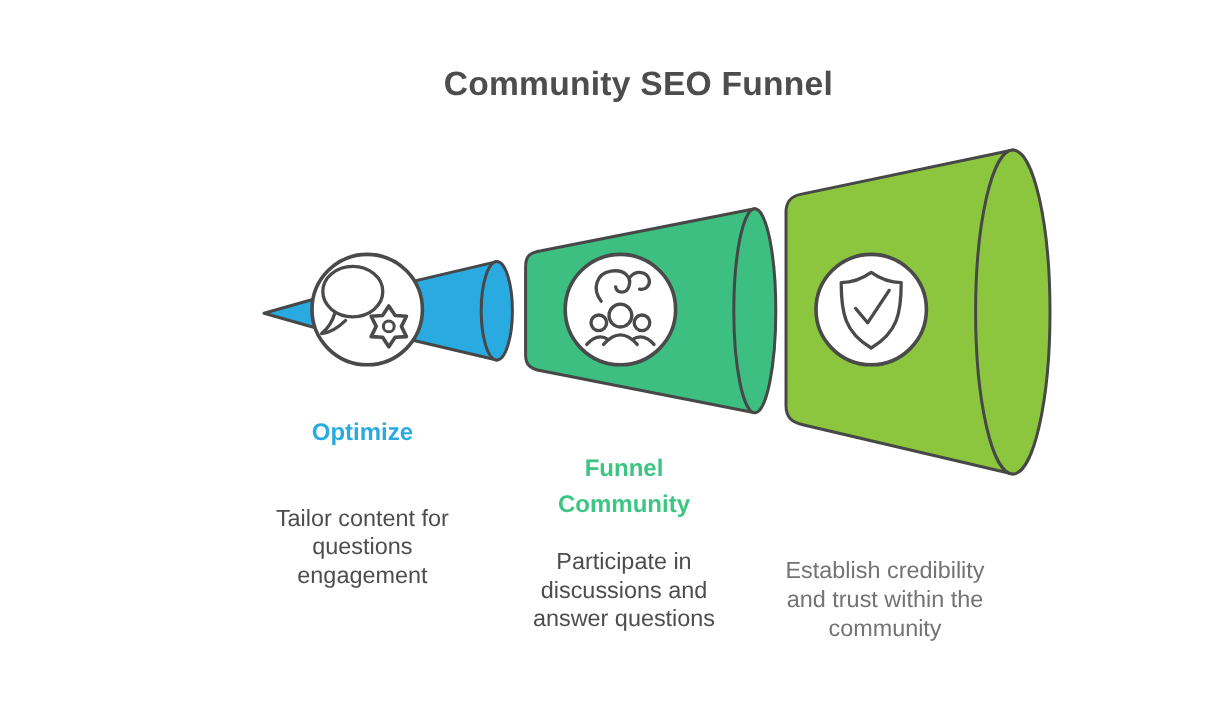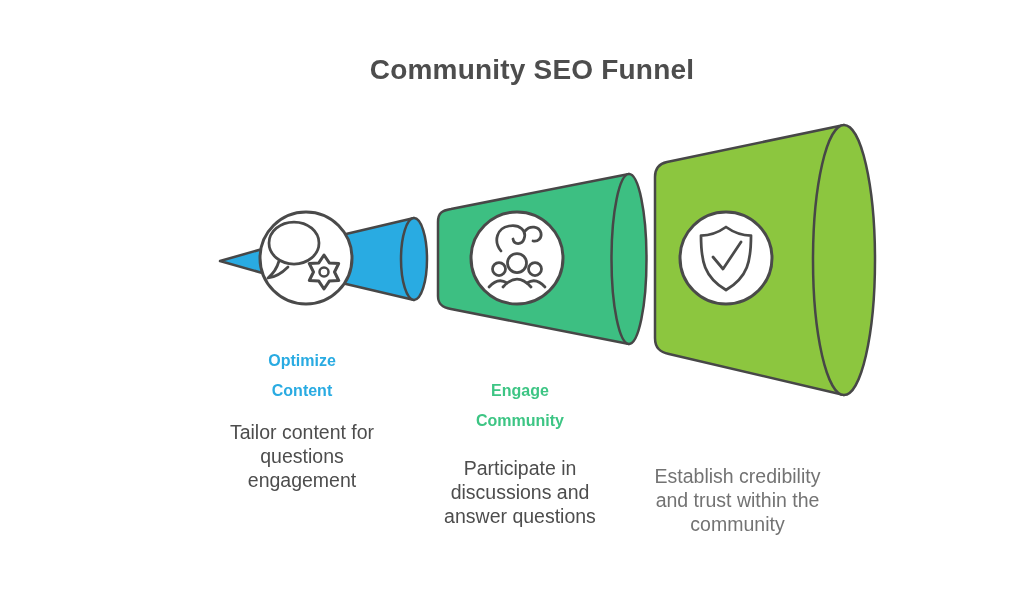--- a/index.html
+++ b/index.html
@@ -23,21 +23,21 @@
     letter-spacing: 0.2px;
   }
   .funnel-svg {
     position: absolute;
     top: 0;
     left: 0;
   }
   .stage-heading {
     position: absolute;
     text-align: center;
-    font-size: 16px;
+    font-size: 20px;
     font-weight: bold;
     line-height: 30px;
   }
   .stage-heading span { display: block; }
   .stage-heading span:empty { display: none; }
   .stage-desc {
     position: absolute;
     text-align: center;
     font-size: 19.5px;
     line-height: 24px;
@@ -96,25 +96,24 @@
 
     <g>
       <circle cx="689" cy="258" r="46" stroke-width="3" fill="#FFFFFF" stroke="#4A4A4A"></circle>
       <path d="M 689 227 C 696 232 705 235.5 714 235.5 C 714 261 711 277 689 290 C 667 277 664 261 664 235.5 C 673 235.5 682 232 689 227 Z" fill="none" stroke-width="2.75" stroke-linejoin="round" stroke="#4A4A4A"></path>
       <path d="M 676 257 L 686 269 L 704 242" fill="none" stroke-width="2.75" stroke-linecap="round" stroke-linejoin="round" stroke="#4A4A4A"></path>
     </g>
   </svg>
 
   <div class="stage-heading h1" style="color: rgb(41, 171, 226);">
     <span>Optimize</span>
-    <span>Content</span>
   </div>
   <div class="stage-desc d1" style="color: rgb(77, 77, 77);">Tailor content for questions engagement</div>
 
   <div class="stage-heading h2" style="color: rgb(61, 197, 132);">
-    <span>Engage</span>
+    <span>Funnel</span>
     <span>Community</span>
   </div>
   <div class="stage-desc d2" style="color: rgb(77, 77, 77);">Participate in discussions and answer questions</div>
 
   <div class="stage-desc d3" style="color: #737373;">Establish credibility and trust within the community</div>
 
 </div>
 
 </body></html>

